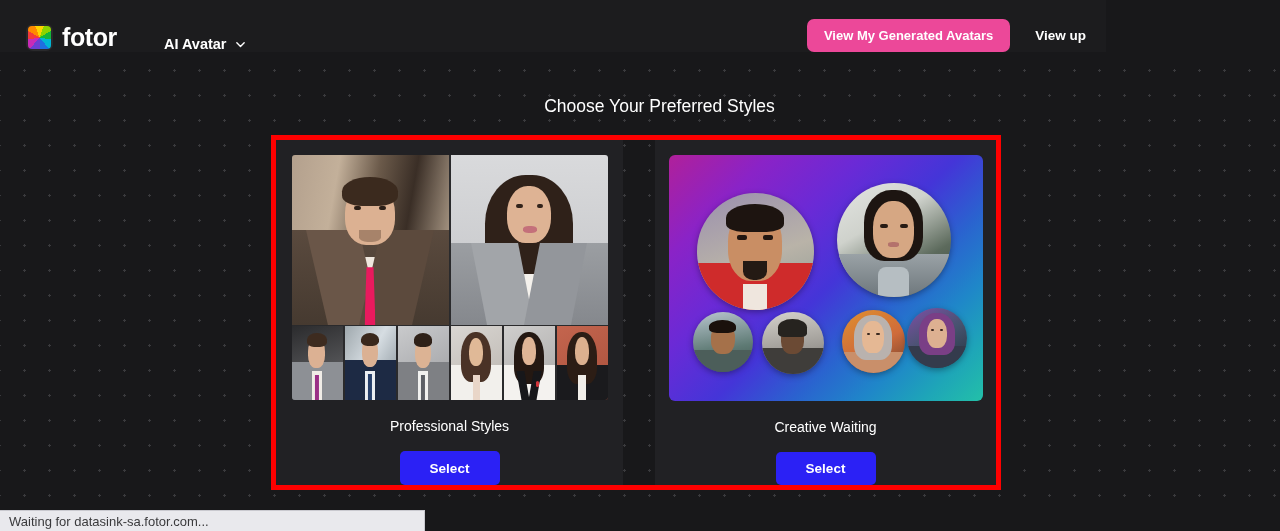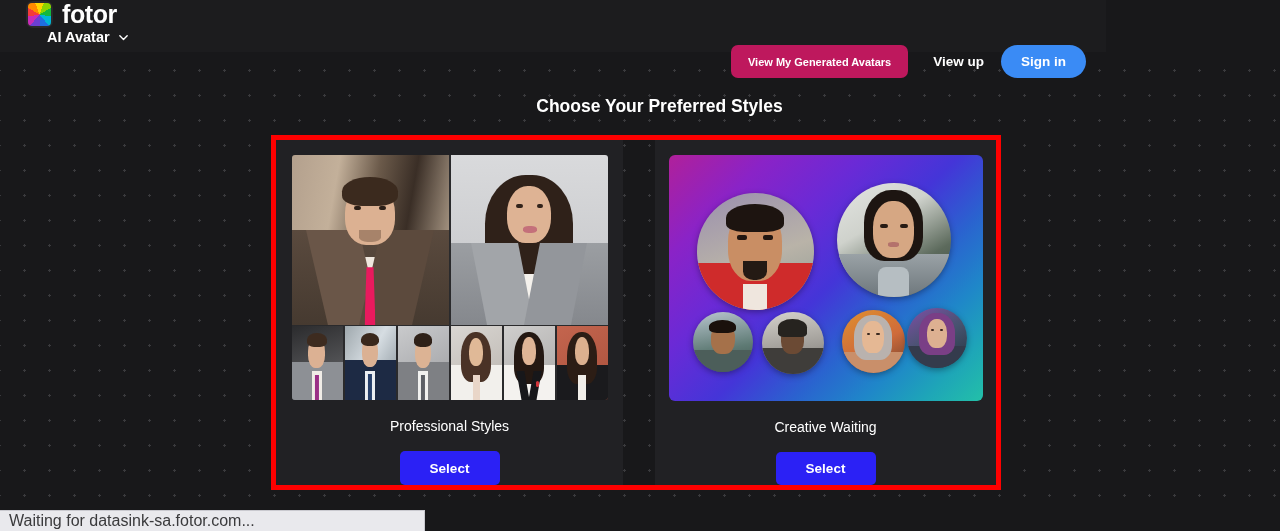--- a/index.html
+++ b/index.html
@@ -15,21 +15,21 @@
     position:absolute; left:0; top:52px; right:0; bottom:21px;
     background-color:#18181a;
     background-image:radial-gradient(#3a3a3d 1px, transparent 1.3px);
     background-size:25px 25px;
     background-position:12px 6px;
   }
 
   
   .header {
     position:absolute; left:0; top:0; width:1106px; height:52px;
-    background:#1c1c1e; display:flex; align-items:flex-start; z-index:5;flex-direction:column;
+    background:#1c1c1e; display:flex; align-items:flex-end; z-index:5;
   }
   .logo-wrap { display:flex; align-items:center; margin-left:26px; }
   .logo-mark {
     width:27px; height:27px; border-radius:7px; overflow:hidden;
     position:relative; background:#2a2a2c; flex:none;
   }
   .logo-mark .fan {
     position:absolute; left:2px; top:2px; width:23px; height:23px;
     border-radius:4px;
     background:
@@ -52,38 +52,38 @@
     margin-left:47px; color:#fff; font-size:14.5px; font-weight:700;
     display:flex; align-items:center; gap:8px; cursor:pointer;
   }
   .chev { width:11px; height:11px; display:block; }
   .chev svg { display:block; }
 
   .header-right {
     margin-left:auto; display:flex; align-items:center; gap:0; margin-right:20px;
   }
   .btn-generated {
-    background:#be185d; color:#fff; font-size:11px; font-weight:700;
+    background:#ec4899; color:#fff; font-size:13px; font-weight:700;
     border:none; border-radius:7px; padding:8px 17px; height:33px;
     display:flex; align-items:center; cursor:pointer; white-space:nowrap;
   }
   .link-signup {
     color:#fff; font-size:13.5px; font-weight:700; margin-left:25px;
     cursor:pointer; white-space:nowrap;
   }
   .btn-signin {
     margin-left:17px; background:#3a8bf5; color:#fff; font-size:13.5px;
     font-weight:700; border:none; border-radius:17px; height:33px;
     padding:0 20px; display:flex; align-items:center; cursor:pointer;
   }
 
   
   .page-title {
     position:absolute; top:96px; left:0; width:1280px; text-align:center;
-    color:#fff; font-size:17.5px; font-weight:700; z-index:3;padding-left:39px;
+    color:#fff; font-size:17.5px; font-weight:400; z-index:3;padding-left:39px;
   }
 
   
   .red-box {
     position:absolute; left:271px; top:135px; width:730px; height:355px;
     border:5px solid #fe0000; z-index:4; pointer-events:none;
   }
 
   
   .cards { position:absolute; left:276px; top:140px; width:720px; height:345px; display:flex; z-index:2; }
@@ -147,21 +147,21 @@
   .av .ahead { position:absolute; border-radius:46% 46% 42% 42%; }
   .av .ahair { position:absolute; border-radius:50% 50% 30% 30%; }
   .av .abody { position:absolute; bottom:0; left:0; right:0; }
 
   
   .statusbar {
     position:absolute; left:0; bottom:0; width:425px; height:21px;
     background:#e9e9ed; border-top:1px solid #c9c9cf; border-right:1px solid #c9c9cf;
     display:flex; align-items:center; z-index:9;
   }
-  .statusbar span { font-size:16px; color:#3a3a3c; margin-left:9px; }
+  .statusbar span { font-size:13px; color:#3a3a3c; margin-left:9px; }
   .bottom-strip {
     position:absolute; left:425px; bottom:0; width:855px; height:21px;
     background:#18181a; z-index:8;
   }
 </style>
 </head>
 <body>
 
 <div class="screen">
 
@@ -181,21 +181,20 @@
       <span class="chev">
         <svg width="11" height="11" viewBox="0 0 12 12">
             <path d="M2 4.2 L6 8.2 L10 4.2" fill="none" stroke="#ffffff" stroke-width="1.5" stroke-linecap="round" stroke-linejoin="round"></path>
           </svg>
       </span>
     </div>
 
     <div class="header-right">
       <button class="btn-generated">View My Generated Avatars</button>
       <div class="link-signup">View up</div>
-      <button class="btn-signin">Sign in</button>
     </div>
   </div>
 
   <div class="page-title">Choose Your Preferred Styles</div>
 
   <div class="cards">
 
     <div class="card card-pro">
       <div class="pro-art">
 

